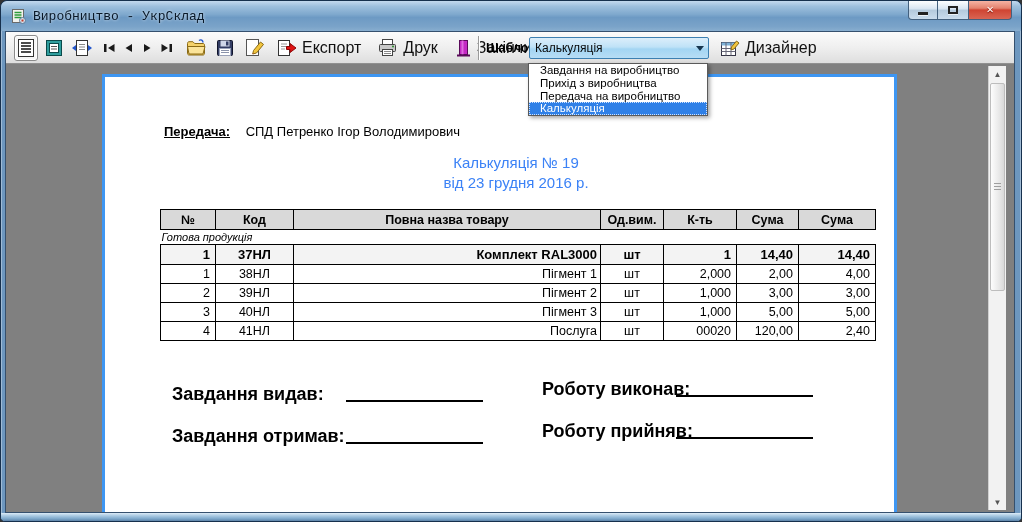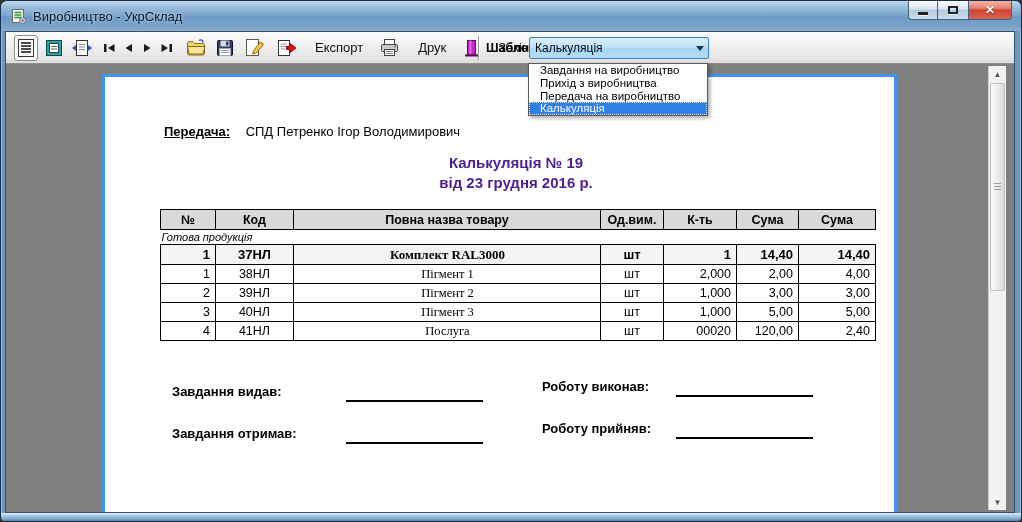--- a/index.html
+++ b/index.html
@@ -6,21 +6,21 @@
   html,body { width:1022px; height:522px; background:#333; }
   body { font-family:"Liberation Sans", sans-serif; }
 
   #win { position:relative; width:1022px; height:522px; background:#6d97bf;
          border:1px solid #16304d; border-radius:7px 7px 5px 5px; overflow:hidden;
          box-shadow: inset 0 0 0 1px rgba(255,255,255,.35); }
 
   
   .titlebar { position:absolute; left:0; top:0; right:0; height:30px;
     background:linear-gradient(180deg,#c3d9ee 0%,#9dbfdd 18%,#7ea8cd 45%,#6d9ac4 55%,#7aa3c9 85%,#88aecf 100%);
-    border-radius:6px 6px 0 0; display:flex; align-items:center; }
+    border-radius:6px 6px 0 0; display:flex; align-items:center;font-family:Liberation Mono, monospace; }
   .titlebar .appicon { margin:0 6px 0 9px; width:17px; height:17px; flex:0 0 auto; }
   .title-text { font-size:13px; color:#081828; text-shadow:0 0 3px rgba(255,255,255,.8); }
   .winbtns { position:absolute; right:9px; top:0; display:flex; }
   .winbtn { width:30px; height:19px; border:1px solid #43607e; border-top:none;
     background:linear-gradient(180deg,#fdfeff 0%,#d6e4f1 45%,#b3c9dc 50%,#cadced 100%);
     display:flex; align-items:center; justify-content:center; }
   .winbtn.min { border-radius:0 0 0 4px; }
   .winbtn.max { border-left:none; border-right:none; }
   .winbtn.close { width:44px; border-radius:0 0 4px 0;
     background:linear-gradient(180deg,#f5b3a3 0%,#e3826e 40%,#cf4432 50%,#d96553 100%); }
@@ -32,21 +32,21 @@
   .client { position:absolute; left:4px; right:6px; top:30px; bottom:8px; background:#808080;
             border:1px solid #35506e; }
 
   
   .toolbar { position:relative; height:32px; border-bottom:1px solid #909090;
     background:linear-gradient(180deg,#fbfbfb 0%,#efefef 50%,#dedede 100%);
     display:flex; align-items:center; padding-left:8px; }
   .tbtn { display:flex; align-items:center; justify-content:center; height:26px; min-width:24px;
     border:1px solid transparent; border-radius:3px; cursor:default; }
   .tbtn.pressed { border-color:#8b8b8b; background:#f6f6f6; box-shadow:inset 0 0 0 1px #fff; }
-  .tbtn .lbl { font-size:13px; color:#111; margin-left:18px; white-space:nowrap; }
+  .tbtn .lbl { font-size:16px; color:#111; margin-left:5px; white-space:nowrap; }
   .navgrp { display:flex; align-items:center; margin-left:6px; }
   .navgrp .tbtn { min-width:19px; }
 
   .tpl-sep  { position:absolute; left:472px; top:4px; height:24px; width:1px; background:#9a9a9a; box-shadow:1px 0 0 #fff; }
   .tpl-label { position:absolute; left:480px; top:9px; font-size:12.5px; font-weight:bold; color:#000; }
   .combo { position:absolute; left:523px; top:5px; width:180px; height:22px;
     border:1px solid #3c7fb1; border-radius:2px;
     background:linear-gradient(180deg,#dceefb 0%,#bfe2f7 45%,#a3d5f3 55%,#b7ddf5 100%);
     display:flex; align-items:center; cursor:default; }
   .combo .val { flex:1; font-size:12px; color:#0a0a0a; padding-left:5px; white-space:nowrap; overflow:hidden; }
@@ -64,34 +64,34 @@
   
   .docarea { position:absolute; left:0; right:0; top:32px; bottom:0; background:#808080; overflow:hidden; }
   .page { position:absolute; left:96px; top:10px; width:795px; height:450px;
     background:#fff; border:3px solid #3e96f2; }
 
   .producer { position:absolute; left:59px; top:47px; font-size:13px; color:#000; }
   .producer .plabel { font-weight:bold; text-decoration:underline; }
   .producer .pvalue { margin-left:12px; }
 
   .doc-title { position:absolute; left:55px; top:76px; width:712px; text-align:center;
-    font-size:15px; font-weight:bold; color:#4c1d95; line-height:20px; }
+    font-size:15px; font-weight:normal; color:#3b82f6; line-height:20px; }
 
   .calc-table { position:absolute; left:55px; top:132px; border-collapse:collapse; table-layout:fixed;
     width:715px; font-size:12.5px; color:#000; }
   .calc-table td { border:1px solid #000; padding:0 3px; height:19px; overflow:hidden; white-space:nowrap; }
   .calc-table tr.hdr td { background:#d9d9d9; font-weight:bold; text-align:center; height:20px; font-size:12.5px; }
   .calc-table tr.section td { border:none; background:#fff; font-style:italic; font-size:11px;
     height:15px; padding-left:1px; text-align:left; font-weight:normal; }
   .calc-table tr.boldrow td { font-weight:bold; font-size:13px; background:#f3f3f3; height:20px; }
   .ar { text-align:right; padding-right:5px !important; }
   .ac { text-align:center; }
-  .al { text-align:center; padding-left:4px !important;font-family:Liberation Serif, serif; }
-
-  .sig-label { position:absolute; font-size:13px; font-weight:bold; color:#000; white-space:nowrap; }
+  .al { text-align:right; padding-left:4px !important; }
+
+  .sig-label { position:absolute; font-size:18px; font-weight:bold; color:#000; white-space:nowrap; }
   .sig-line  { position:absolute; height:0; border-top:2px solid #000; width:137px; }
 
   
   .vscroll { position:absolute; right:8px; top:2px; bottom:2px; width:18px; background:#f2f2f2;
     border-left:1px solid #d0d0d0; }
   .vs-btn { position:absolute; left:0; right:0; height:16px; display:flex; align-items:center;
     justify-content:center; font-size:8px; color:#555; background:#f2f2f2; }
   .vs-btn.up { top:0; } .vs-btn.down { bottom:0; }
   .vs-thumb { position:absolute; left:1px; right:1px; top:17px; height:208px;
     background:linear-gradient(90deg,#fdfdfd,#e9e9e9 60%,#d9d9d9); border:1px solid #bdbdbd; border-radius:2px; }
@@ -238,20 +238,29 @@
       <div class="tpl-sep"></div>
       <span class="tpl-label">Шаблон:</span>
 
       <div class="combo">
         <span class="val">Калькуляція</span>
         <span class="arrowbox">
           <span class="combo-arrow"></span>
         </span>
       </div>
 
+      <div class="tbtn designer-btn">
+        <svg width="21" height="21" viewBox="0 0 21 21">
+          <rect x="2.5" y="4.5" width="14" height="13" fill="#fff" stroke="#334"></rect>
+          <rect x="2.5" y="4.5" width="14" height="3" fill="#7fb2d8"></rect>
+          <path d="M2.5 10.5h14M2.5 13.5h14M7 4.5v13M12 4.5v13" stroke="#667" stroke-width="1"></path>
+          <path d="M12.5 9l5-6 2.5 2-5 6-3 .8z" fill="#f2c53d" stroke="#8a6a15"></path>
+        </svg>
+        <span class="lbl">Дизайнер</span>
+      </div>
     </div>
 
     <div class="docarea">
       <div class="page">
 
         <div class="producer">
           <span class="plabel">Передача:</span>
           <span class="pvalue">СПД Петренко Ігор Володимирович</span>
         </div>
 

